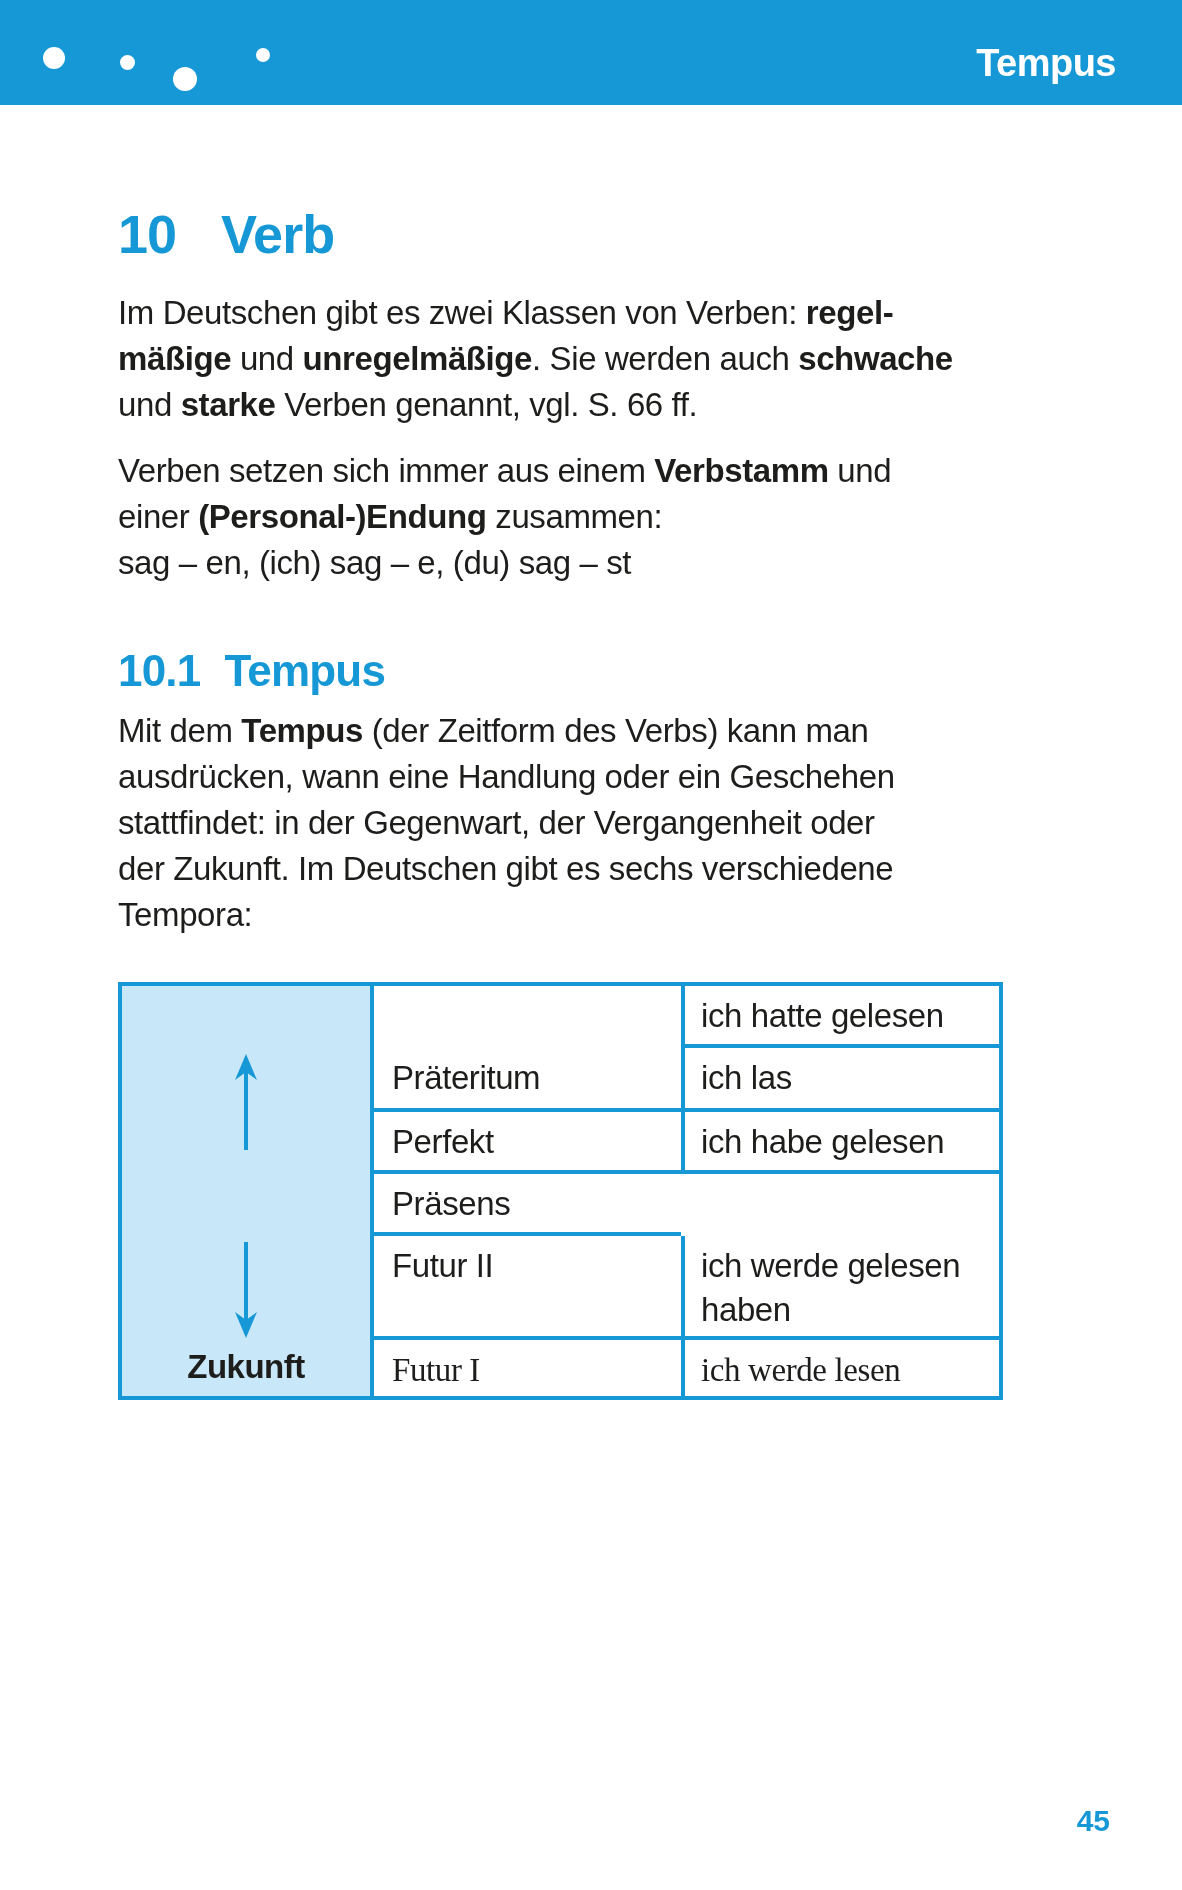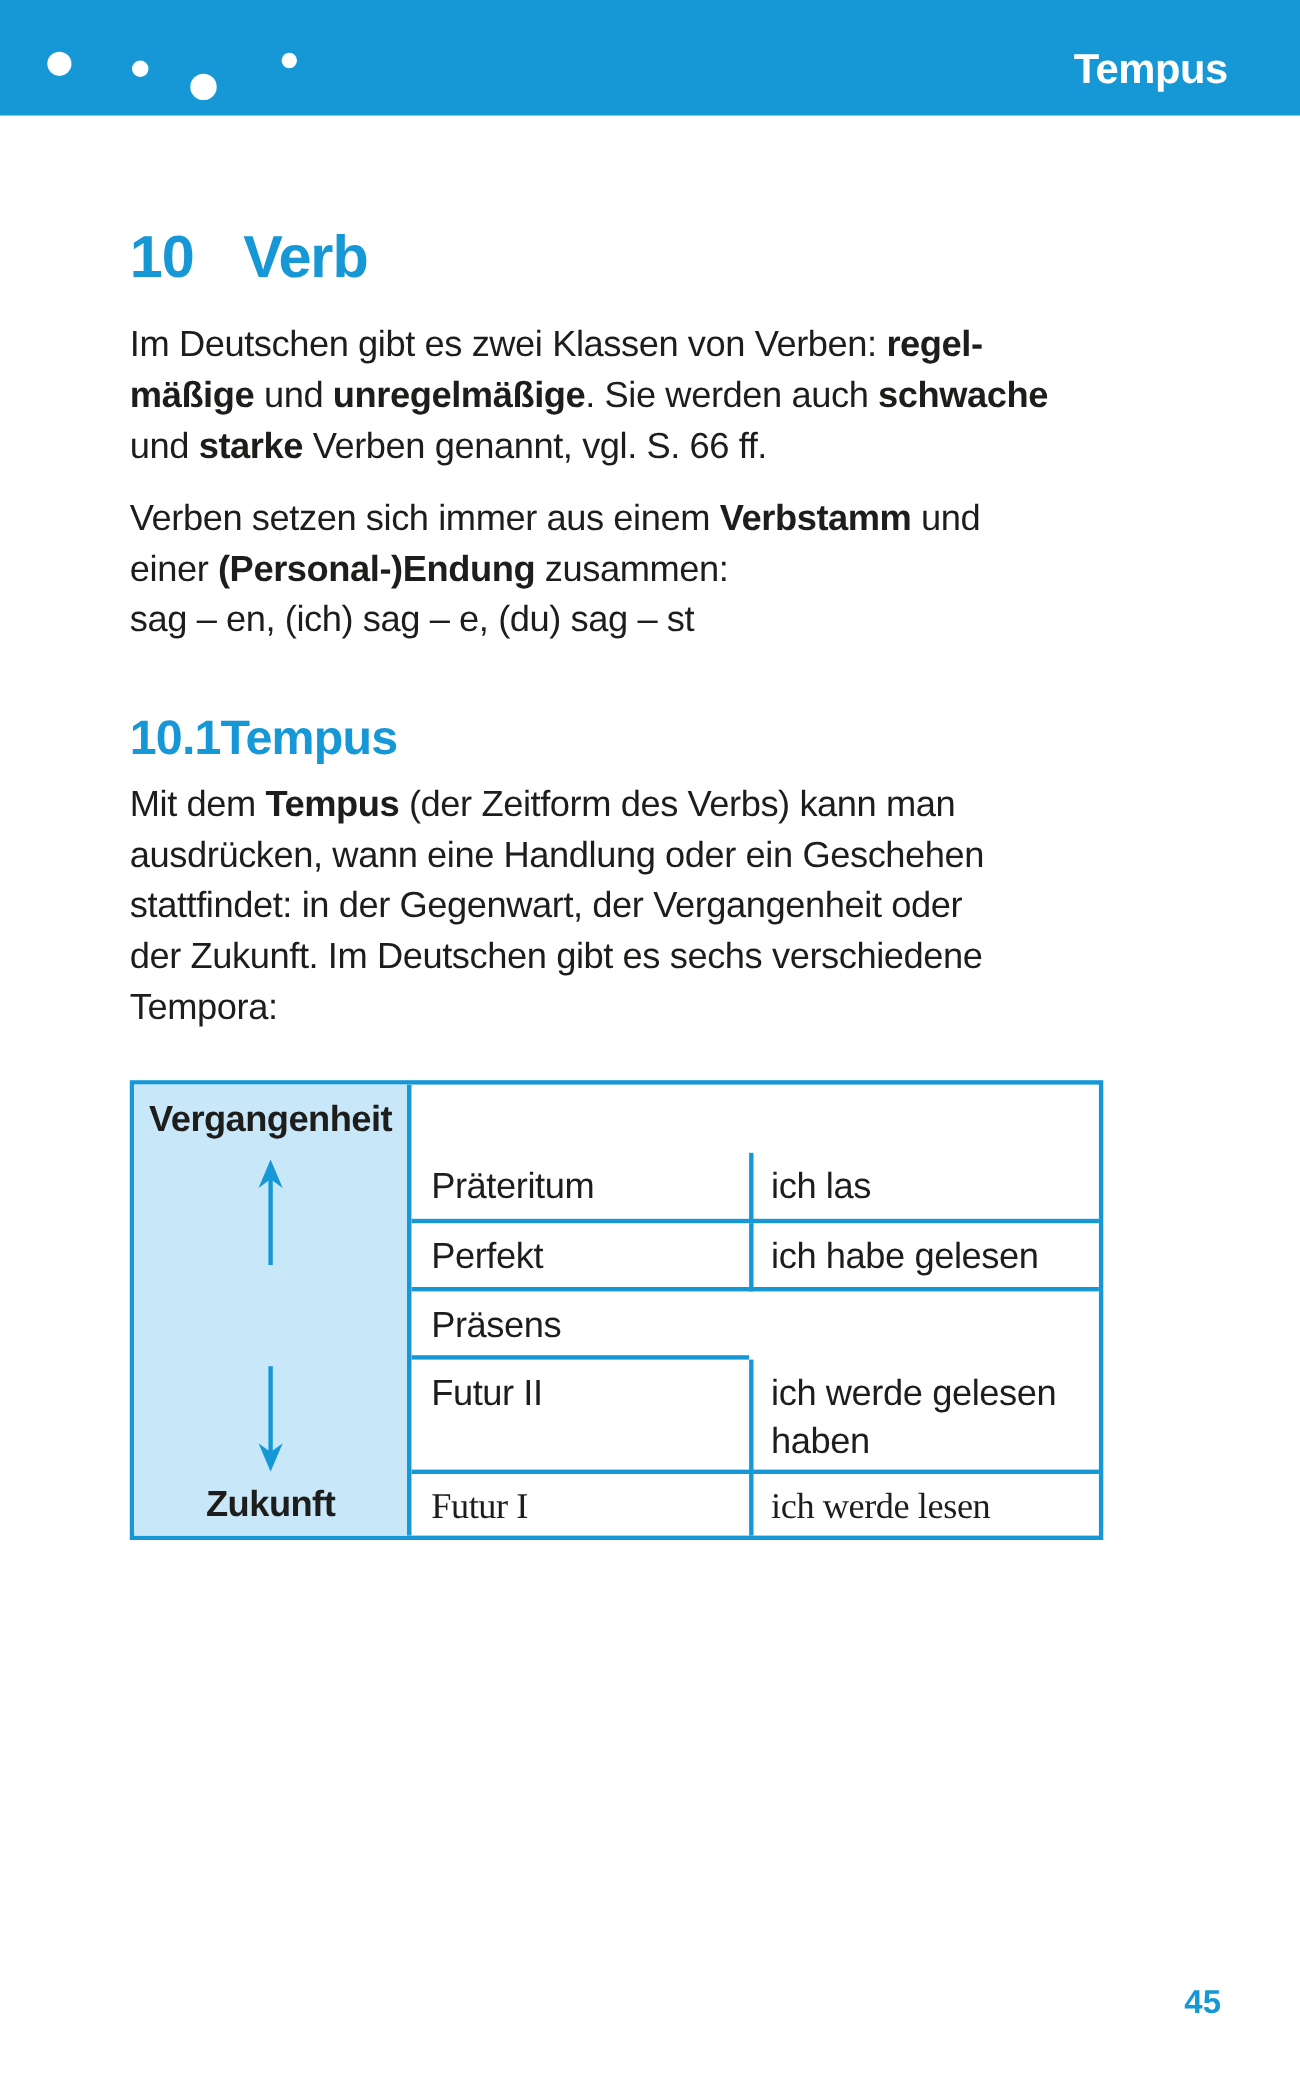--- a/index.html
+++ b/index.html
@@ -56,21 +56,21 @@
   h1.section-heading .num { margin-right: 45px; }
   h2.subsection-heading {
     position: absolute;
     left: 118px; top: 646px;
     font-size: 44px;
     font-weight: bold;
     color: var(--brand-blue);
     letter-spacing: -0.8px;
     line-height: 50px;
   }
-  h2.subsection-heading .num { }
+  h2.subsection-heading .num { margin-right: 24px; }
 
   
   .para {
     position: absolute;
     left: 118px;
     width: 1000px;
     font-size: 33px;
     line-height: 46px;
     letter-spacing: -0.4px;
     white-space: pre-line;
@@ -164,32 +164,32 @@
 <h2 class="subsection-heading"><span class="num">10.1</span><span>Tempus</span></h2>
 
 <p class="para para-tempus"><span>Mit dem </span><span class="b">Tempus</span><span> (der Zeitform des Verbs) kann man
 ausdrücken, wann eine Handlung oder ein Geschehen
 stattfindet: in der Gegenwart, der Vergangenheit oder
 der Zukunft. Im Deutschen gibt es sechs verschiedene
 Tempora:</span></p>
 
 <div class="ttable">
   <div class="timeline">
-    <div class="tl-label tl-past">Vergangenheit</div>
     <svg class="arrow arrow-up" width="30" height="98" viewBox="0 0 30 98">
       <rect x="13" y="16" width="4" height="80" fill="#1798d6"></rect>
       <path d="M15 0 L4 26 L15 18 L26 26 Z" fill="#1798d6"></path>
     </svg>
     <svg class="arrow arrow-down" width="30" height="98" viewBox="0 0 30 98">
       <rect x="13" y="2" width="4" height="80" fill="#1798d6"></rect>
       <path d="M15 98 L4 72 L15 80 L26 72 Z" fill="#1798d6"></path>
     </svg>
     <div class="tl-label tl-future">Zukunft</div>
   </div>
 
+  <div class="cell example sep r1">ich hatte gelesen</div>
 
   <div class="cell tense sep r2">Präteritum</div>
   <div class="cell example sep r2">ich las</div>
 
   <div class="cell tense sep r3">Perfekt</div>
   <div class="cell example sep r3">ich habe gelesen</div>
 
   <div class="cell tense sep r4">Präsens</div>
 
   <div class="cell tense sep r5">Futur II</div>

